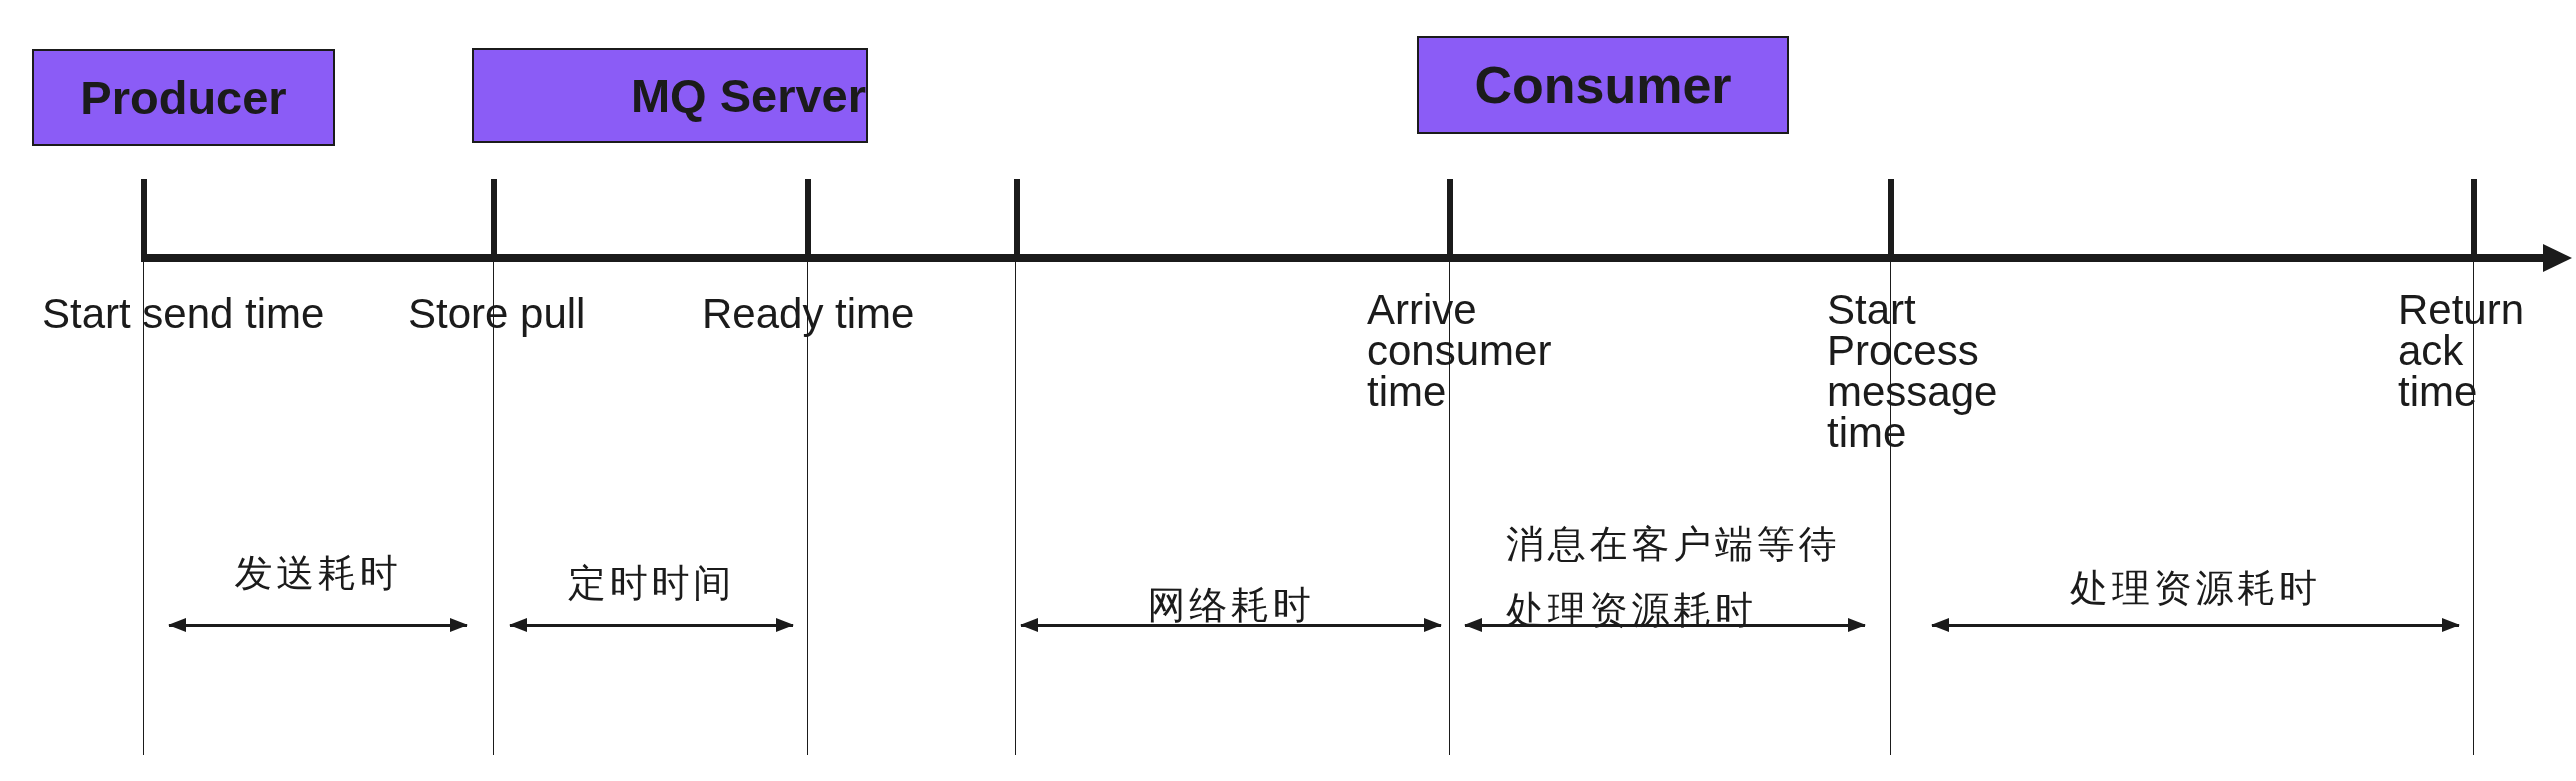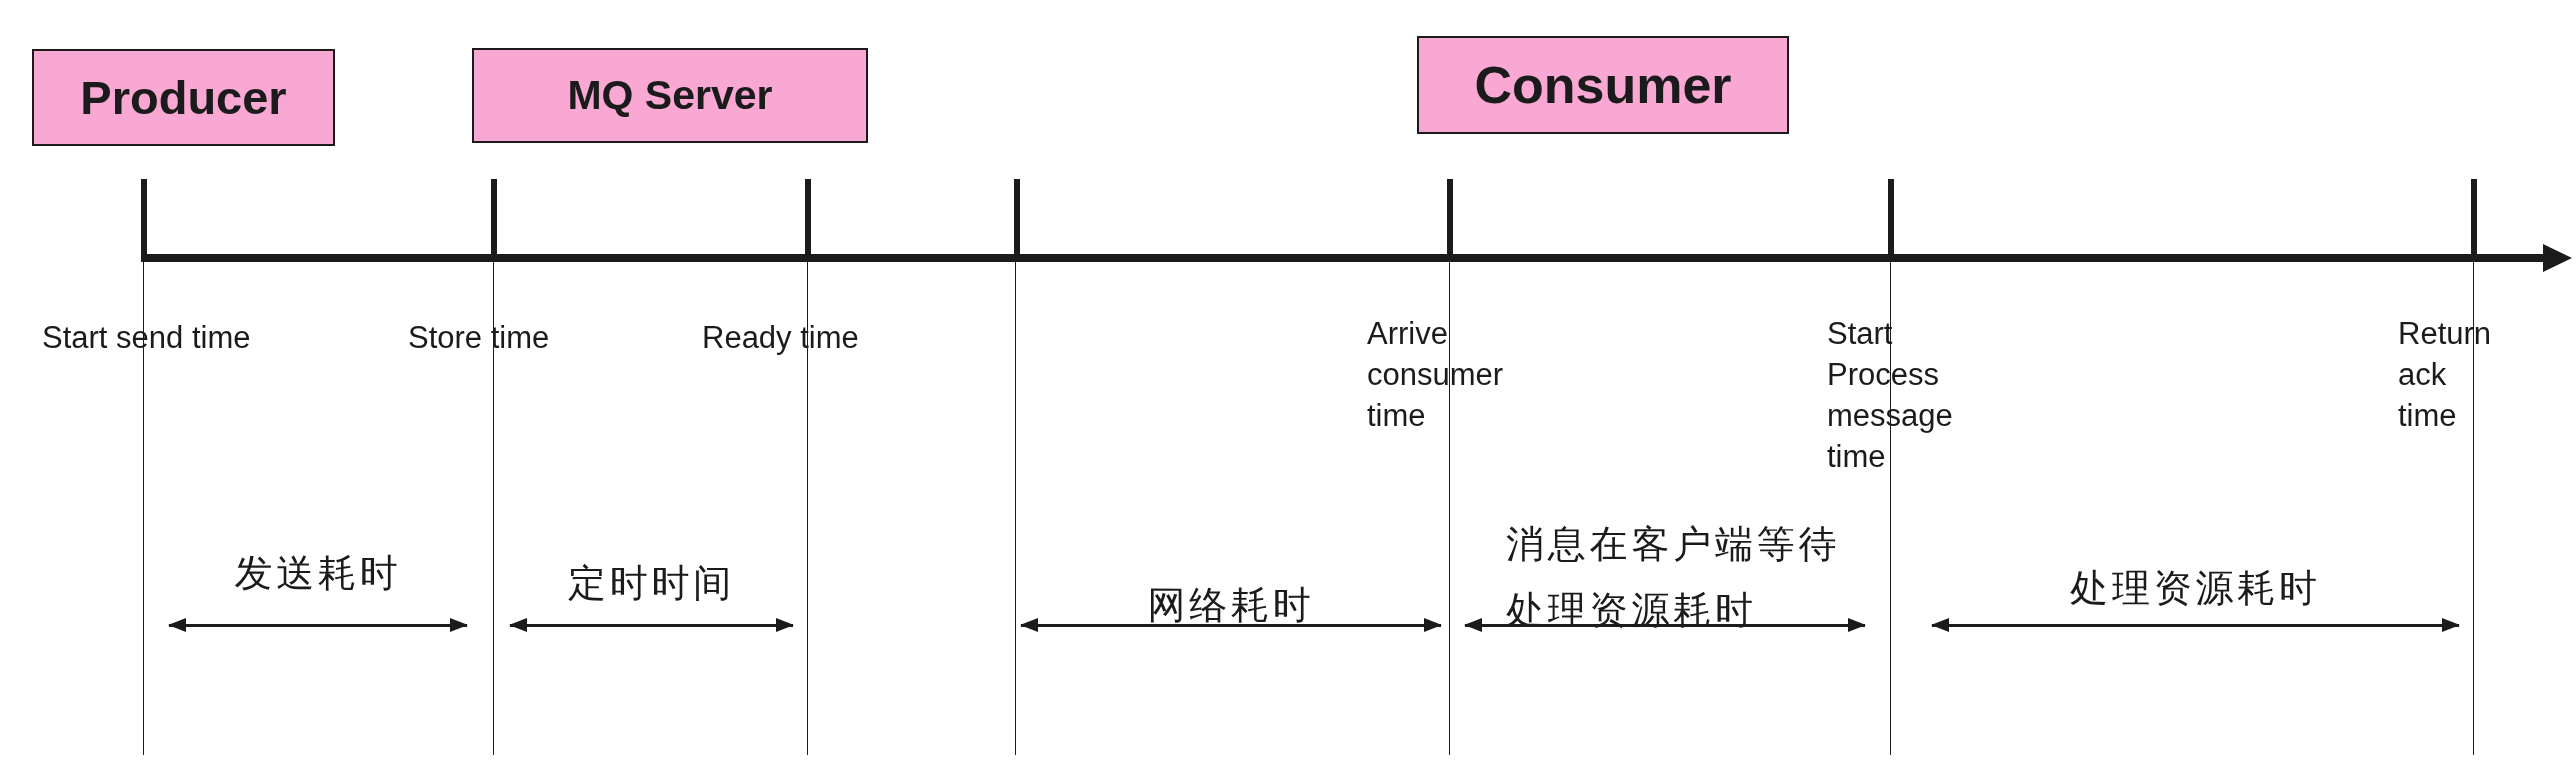--- a/index.html
+++ b/index.html
@@ -7,44 +7,43 @@
     position:relative;
     width:2576px;height:782px;
     background:#ffffff;
     font-family:"Liberation Sans", sans-serif;
     color:#1b1b1b;
     overflow:hidden;
   }
   .actor-box{
     position:absolute;
     border:2.6px solid #1b1b1b;
-    background:#f9a8d4;
+    background:#8b5cf6;
     display:flex;align-items:center;justify-content:center;
     font-weight:bold;
     white-space:nowrap;
   }
   .actor-box.producer{left:32px;top:49px;width:299px;height:93px;font-size:47px;}
-  .actor-box.mq{left:472px;top:48px;width:392px;height:91px;font-size:41px;}
+  .actor-box.mq{left:472px;top:48px;width:392px;height:91px;font-size:47px;justify-content:flex-end;}
   .actor-box.consumer{left:1417px;top:36px;width:368px;height:94px;font-size:52px;}
 
   .axis{position:absolute;left:141px;top:254px;width:2406px;height:7.7px;background:#1b1b1b;}
   .axis-head{
     position:absolute;left:2543px;top:244px;width:0;height:0;
     border-left:29px solid #1b1b1b;
     border-top:14px solid transparent;
     border-bottom:14px solid transparent;
   }
   .tick-mark{position:absolute;top:179px;height:83px;width:5.8px;background:#1b1b1b;}
   .grid-line{position:absolute;top:262px;height:493px;width:1.3px;background:#1b1b1b;}
 
   .tick-label{
     position:absolute;top:293px;
-    font-size:31px;line-height:41px;
+    font-size:42px;line-height:41px;
     white-space:pre-line;
-    margin-top:24px;
   }
   .duration-label{
     position:absolute;
     font-size:38px;letter-spacing:3.8px;
     white-space:pre-line;
   }
   .duration-label.centered{text-align:center;}
 
   .dbl-arrow{position:absolute;top:624px;height:2.6px;background:#1b1b1b;}
   .dbl-arrow .head{position:absolute;top:-5.8px;width:0;height:0;
@@ -80,21 +79,21 @@
 
   <div class="grid-line" style="left:143px"></div>
   <div class="grid-line" style="left:493px"></div>
   <div class="grid-line" style="left:807px"></div>
   <div class="grid-line" style="left:1015px"></div>
   <div class="grid-line" style="left:1449px"></div>
   <div class="grid-line" style="left:1890px"></div>
   <div class="grid-line" style="left:2473px"></div>
 
   <div class="tick-label" style="left:42px">Start send time</div>
-  <div class="tick-label" style="left:408px">Store time</div>
+  <div class="tick-label" style="left:408px">Store pull</div>
   <div class="tick-label" style="left:702px">Ready time</div>
   <div class="tick-label" style="left:1367px;top:289px">Arrive
 consumer
 time</div>
   <div class="tick-label" style="left:1827px;top:289px">Start
 Process
 message
 time</div>
   <div class="tick-label" style="left:2398px;top:289px">Return
 ack

